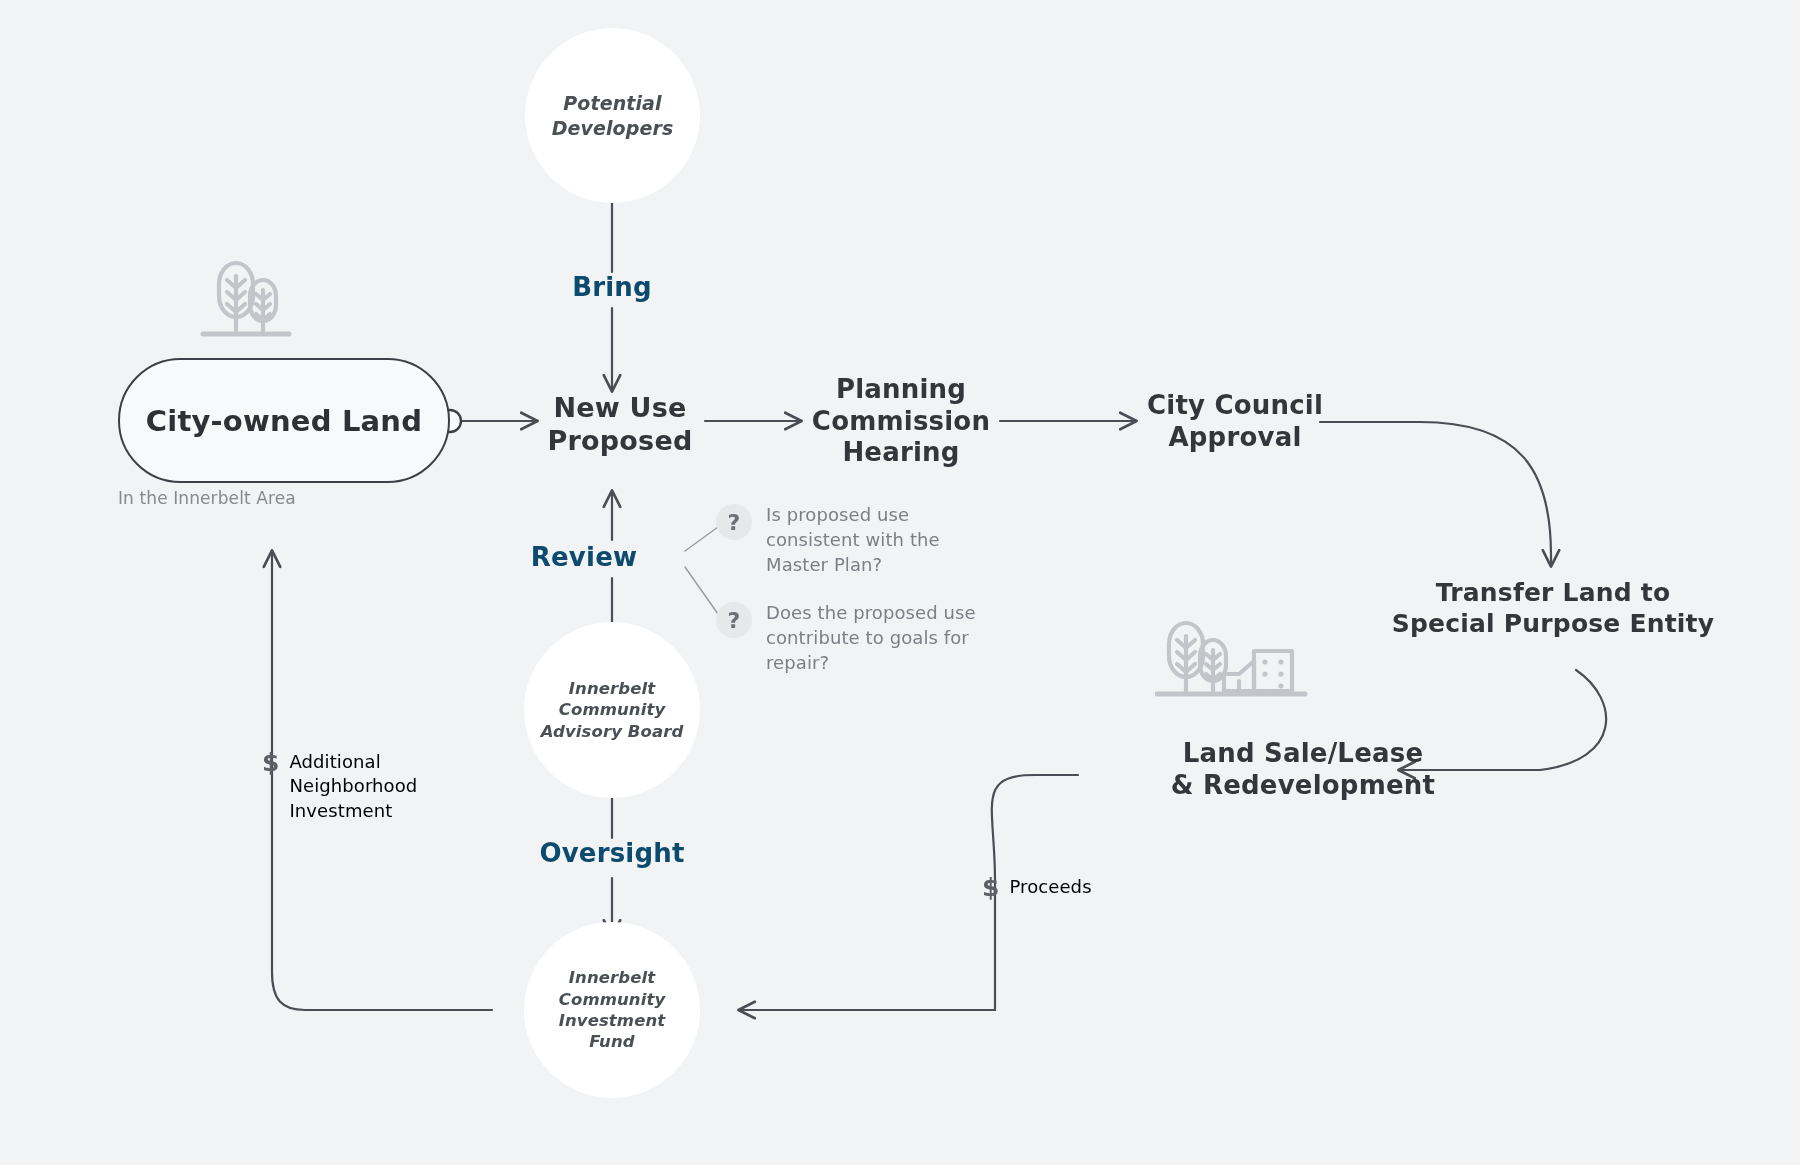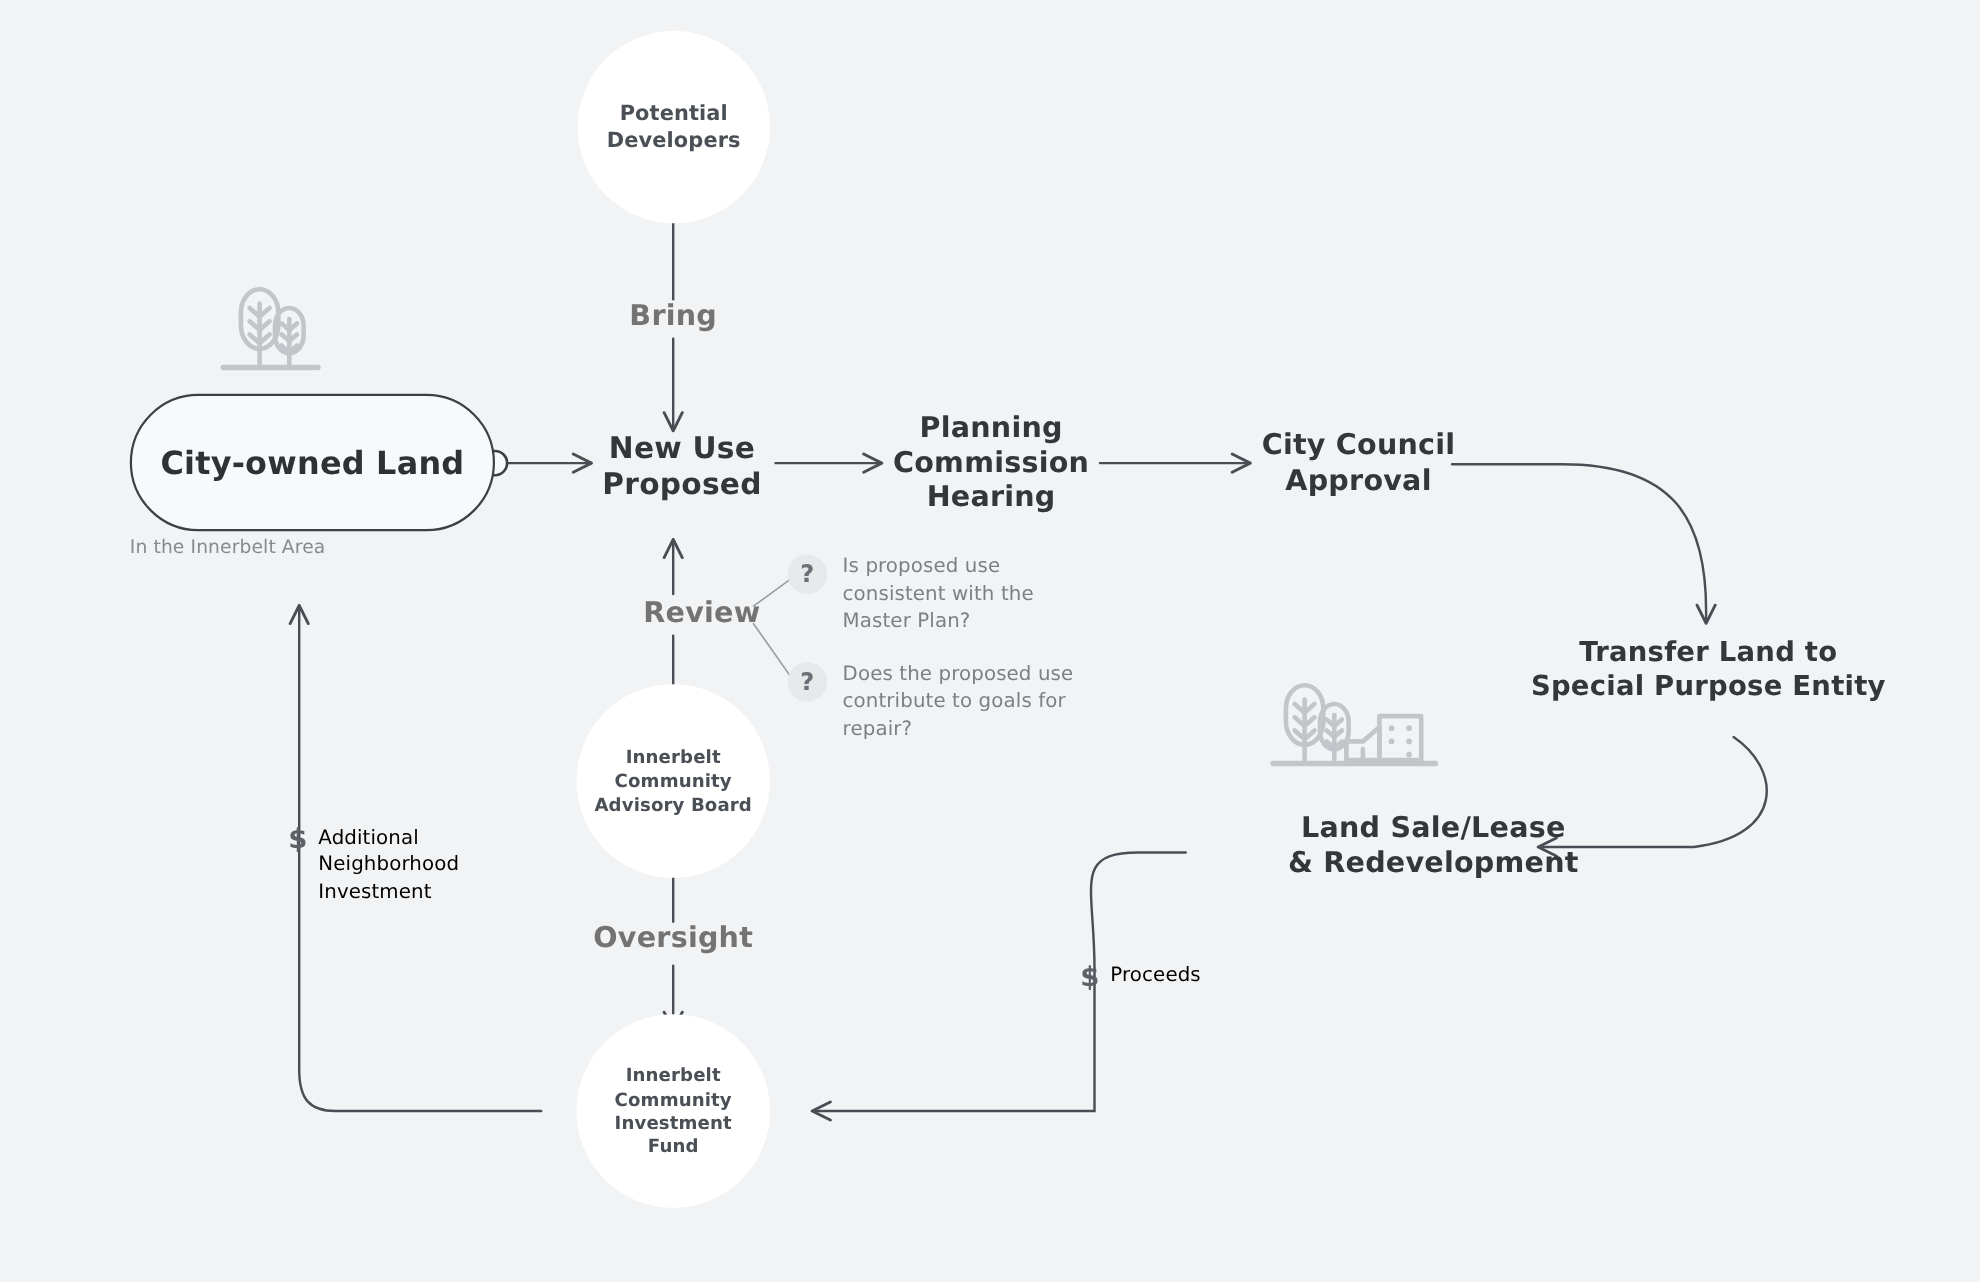--- a/index.html
+++ b/index.html
@@ -28,20 +28,21 @@
     box-sizing: border-box;
   }
   
   .circle {
     border-radius: 50%;
     background: #ffffff;
     display: flex;
     align-items: center;
     justify-content: center;
     text-align: center;
+    font-style: italic;
   }
   .circle .ctext {
     color: #4b5057;
     font-weight: 700;
     line-height: 1.30;
     letter-spacing: .1px;
   }
   
   .pill {
     border: 2px solid #3c4046;
@@ -61,21 +62,21 @@
   .flowlabel {
     position: absolute;
     color: #33373c;
     font-weight: 700;
     text-align: center;
     line-height: 1.22;
     letter-spacing: .2px;
   }
   .edgelabel {
     position: absolute;
-    color: #737373;
+    color: #0c4a6e;
     font-weight: 700;
     font-size: 26px;
     text-align: center;
     letter-spacing: .2px;
   }
   .caption {
     position: absolute;
     color: #86898f;
     font-size: 17px;
     font-weight: 500;
@@ -271,21 +272,21 @@
     <div class="ctext" style="font-size:16.5px;">
       <div>Innerbelt</div>
       <div>Community</div>
       <div>Investment</div>
       <div>Fund</div>
     </div>
   </div>
 
   <div class="edgelabel" style="left:522px; top:272px; width:180px;">Bring</div>
 
-  <div class="edgelabel" style="left:548px; top:542px; width:180px;">Review</div>
+  <div class="edgelabel" style="left:494px; top:542px; width:180px;">Review</div>
 
   <div class="edgelabel" style="left:512px; top:838px; width:200px;">Oversight</div>
 
   <div class="qrow" style="left:716px; top:503px;">
     <div class="qbadge">?</div>
     <div class="qtext">Is proposed use consistent with the Master Plan?</div>
   </div>
 
   <div class="qrow" style="left:716px; top:601px;">
     <div class="qbadge">?</div>

